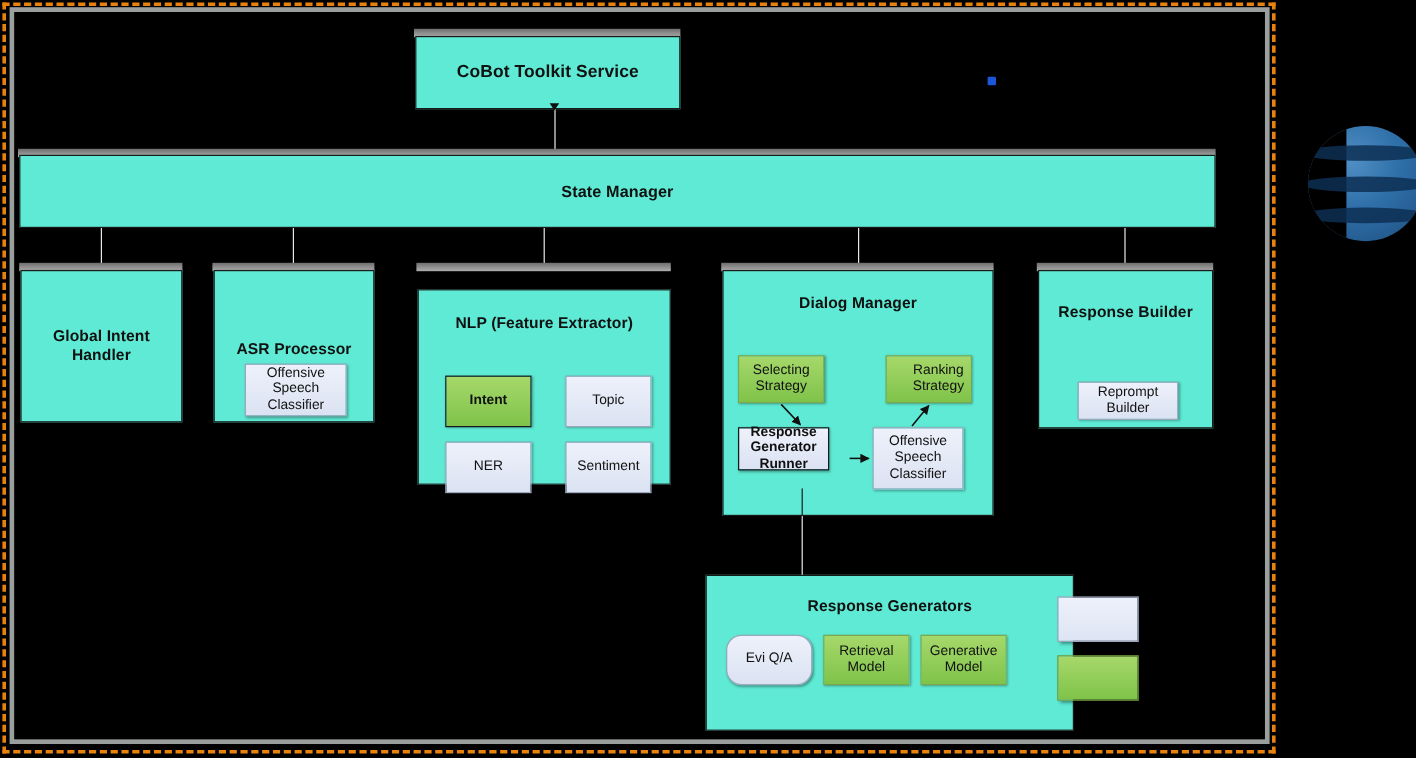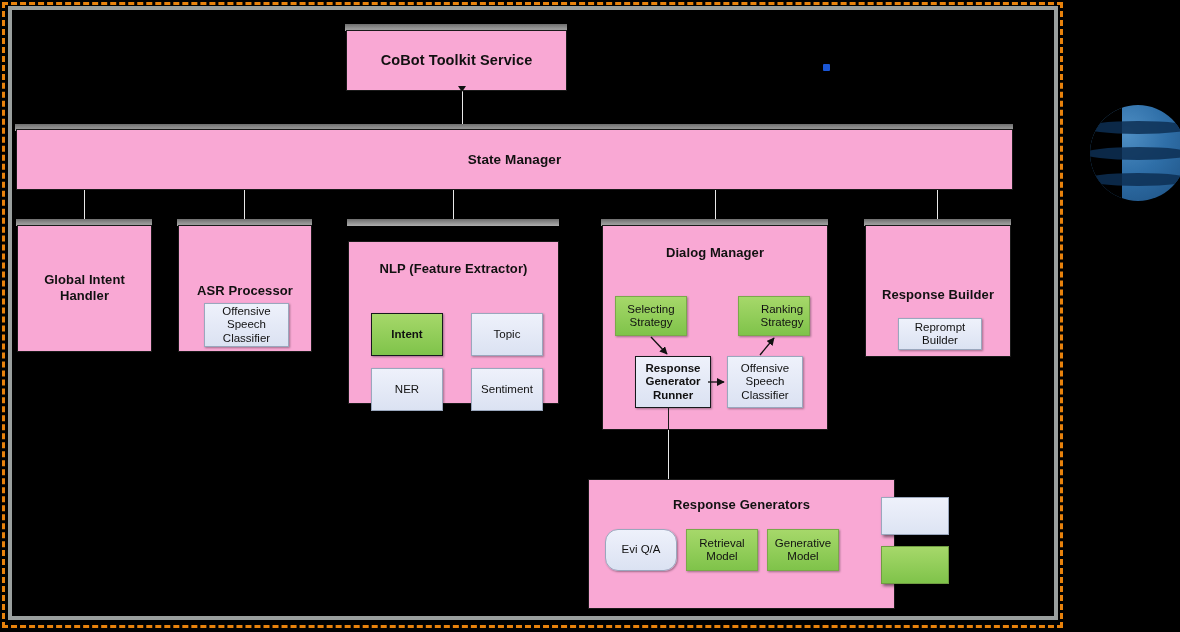--- a/index.html
+++ b/index.html
@@ -21,21 +21,21 @@
     border: 4px solid #9a9f9e; pointer-events: none;
   }
   .sel-inner-black {
     position: absolute; left: 12px; top: 10px; width: 1042px; height: 606px;
     background: #000; pointer-events: none;
   }
 
   
   .box {
     position: absolute;
-    background: #f9a8d4;
+    background: #5eead4;
     border: 1px solid #1a1a1a;
     box-shadow: 2px 2px 3px rgba(0,0,0,0.55);
   }
   .box-title {
     text-align: center;
     font-weight: bold;
     color: #111;
     letter-spacing: .1px;
   }
   
@@ -197,21 +197,21 @@
       </div>
     </div>
 
     <div class="leaf green" style="left:135px; top:70px; width:72px; height:40px;padding-left:16px;">
       <div>
         <span>Ranking</span><br>
         <span>Strategy</span>
       </div>
     </div>
 
-    <div class="leaf dark-border" style="left:32px; top:130px; width:76px; height:52px;">
+    <div class="leaf dark-border" style="left:12px; top:130px; width:76px; height:36px;">
       <div>
         <span>Response</span><br>
         <span>Generator</span><br>
         <span>Runner</span>
       </div>
     </div>
 
     <div class="leaf" style="left:124px; top:130px; width:76px; height:52px;">
       <div>
         <span>Offensive</span><br>
@@ -233,21 +233,21 @@
 
       <line x1="157" y1="129" x2="171" y2="112" stroke="#111" stroke-width="1.3" marker-end="url(#ah)"></line>
     </svg>
   </div>
 
   <div class="vline dark" style="left:668px; top:407px; height:23px;"></div>
   <div class="vline" style="left:668px; top:430px; height:50px;"></div>
 
   <div class="top-strip" style="left:864px; top:219px; width:147px;"></div>
   <div class="box" style="left:865px; top:225px; width:146px; height:132px;">
-    <div class="box-title" style="font-size:13px; margin-top:61px;">Response Builder</div>
+    <div class="box-title" style="font-size:13px; margin-top:26px;">Response Builder</div>
     <div class="leaf" style="left:32px; top:92px; width:84px; height:32px;">
       <div>
         <span>Reprompt</span><br>
         <span>Builder</span>
       </div>
     </div>
   </div>
 
   <div class="box" style="left:588px; top:479px; width:307px; height:130px;">
     <div class="box-title" style="font-size:13px; margin-top:17px;">Response Generators</div>

